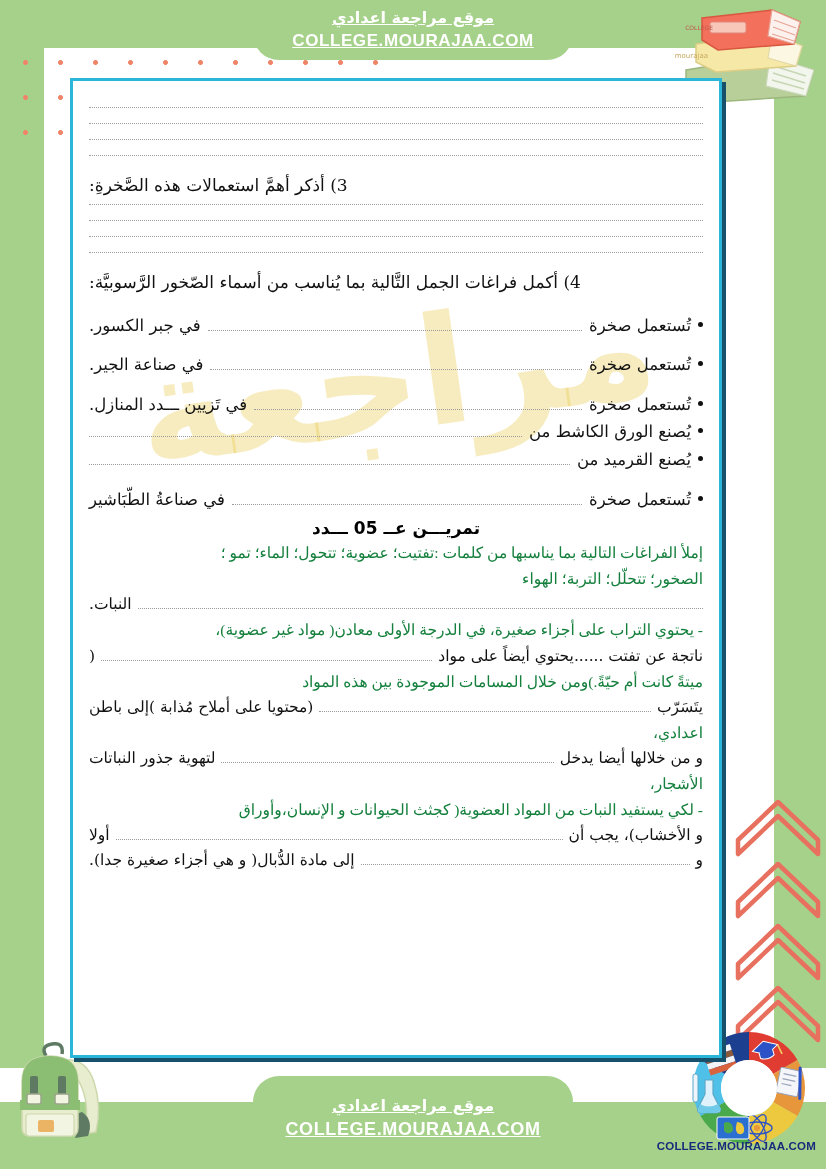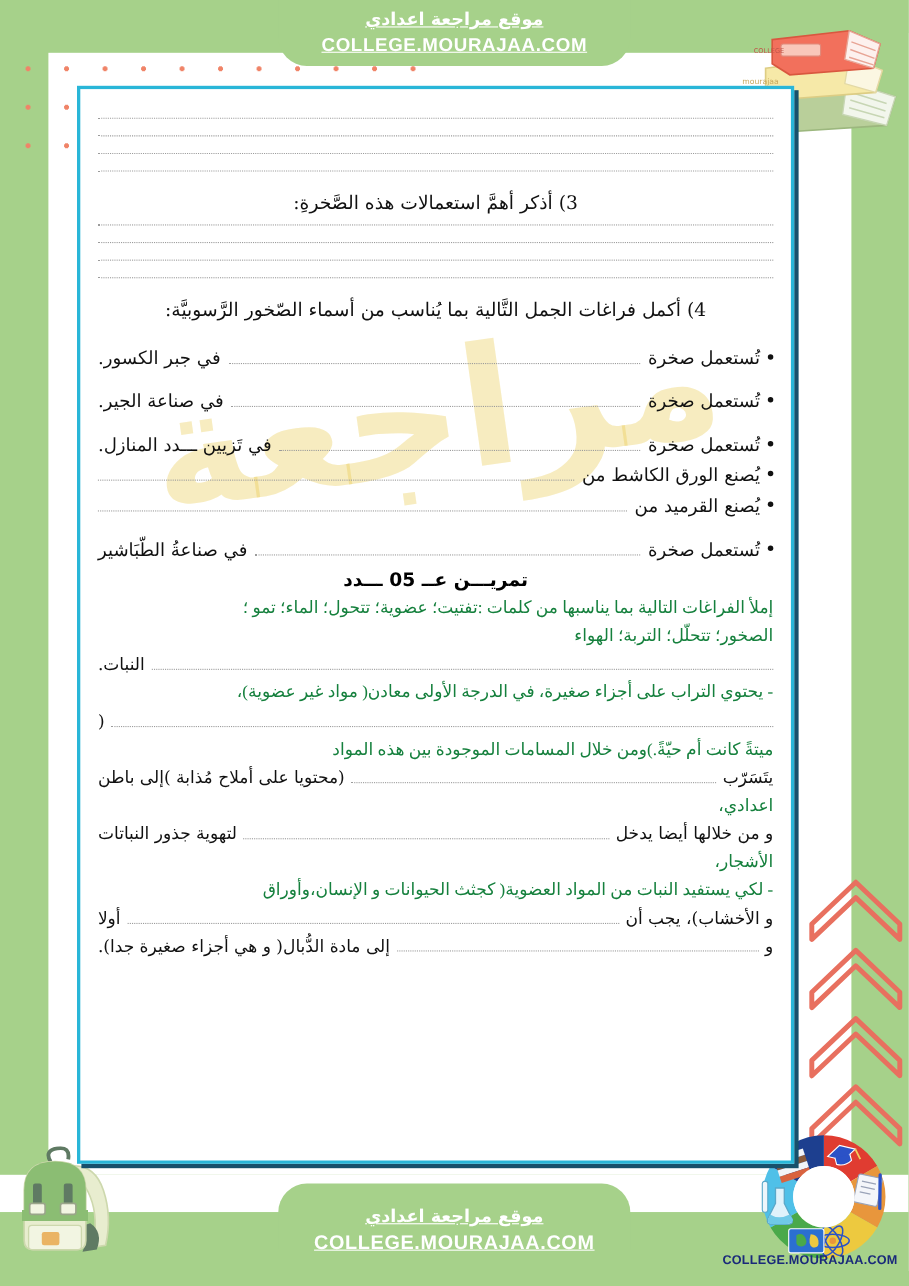--- a/index.html
+++ b/index.html
@@ -132,21 +132,21 @@
 
   
   .chevrons {
     position: absolute;
     right: 0; top: 762px;
     width: 92px; height: 300px;
     z-index: 4;
   }
 
   
-  .books { position: absolute; right: 2px; top: 18px; width: 150px; height: 112px; z-index: 9; }
+  .books { position: absolute; right: 2px; top: 0; width: 150px; height: 112px; z-index: 9; }
 
   
   .backpack { position: absolute; left: 4px; top: 1042px; width: 130px; height: 100px; z-index: 9; }
 
   
   .donut-logo { position: absolute; right: 6px; top: 1022px; width: 142px; height: 140px; z-index: 9; }
   .donut-caption {
     position: absolute;
     right: 10px; top: 1140px;
     z-index: 10;
@@ -197,21 +197,21 @@
   .dotline {
     border-bottom: 1.6px dotted #9b9b9b;
     height: 0;
   }
   .blank-rows { margin: 4px 0 0 0; }
   .blank-rows .dotline { margin-bottom: 15px; }
 
   .q-heading {
     font-size: 17px;
     color: #111;
-    text-align: center;
+    text-align: left;
     line-height: 1.7;
     margin-top: 4px;
     font-family: "DejaVu Serif", serif;
   }
 
   ul.bullets { list-style: none; margin: 4px 0 0 0; padding: 0; }
   ul.bullets li {
     display: flex;
     align-items: baseline;
     gap: 7px;
@@ -382,20 +382,21 @@
       <div class="para">إملأ الفراغات التالية بما يناسبها من كلمات :تفتيت؛ عضوية؛ تتحول؛ الماء؛ تمو ؛</div>
       <div class="para" style="text-align:left">الصخور؛ تتحلّل؛ التربة؛ الهواء</div>
 
       <div id="ex5-rows">
           <div class="row-flex">
             <span class="fill"></span>
             <span class="seg">النبات.</span>
           </div>
           <div class="para">- يحتوي التراب على أجزاء صغيرة، في الدرجة الأولى معادن( مواد غير عضوية)،</div>
           <div class="row-flex">
+            <span class="seg">ناتجة عن تفتت ......يحتوي أيضاً على مواد</span>
             <span class="fill"></span>
             <span class="seg">(</span>
           </div>
           <div class="para">ميتةً كانت أم حيّةً.)ومن خلال المسامات الموجودة بين هذه المواد</div>
           <div class="row-flex">
             <span class="seg">يتَسَرّب</span>
             <span class="fill"></span>
             <span class="seg">(محتويا على أملاح مُذابة )إلى باطن</span>
           </div>
           <div class="para">اعدادي،</div>

